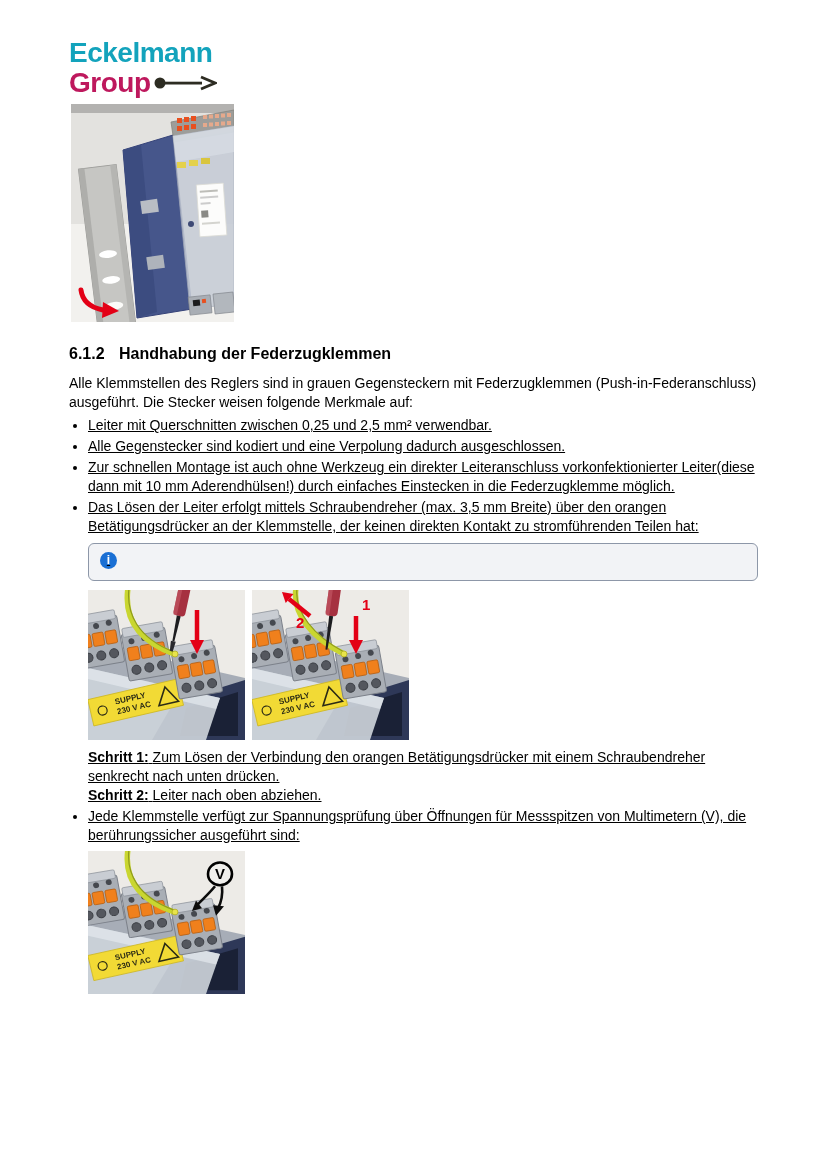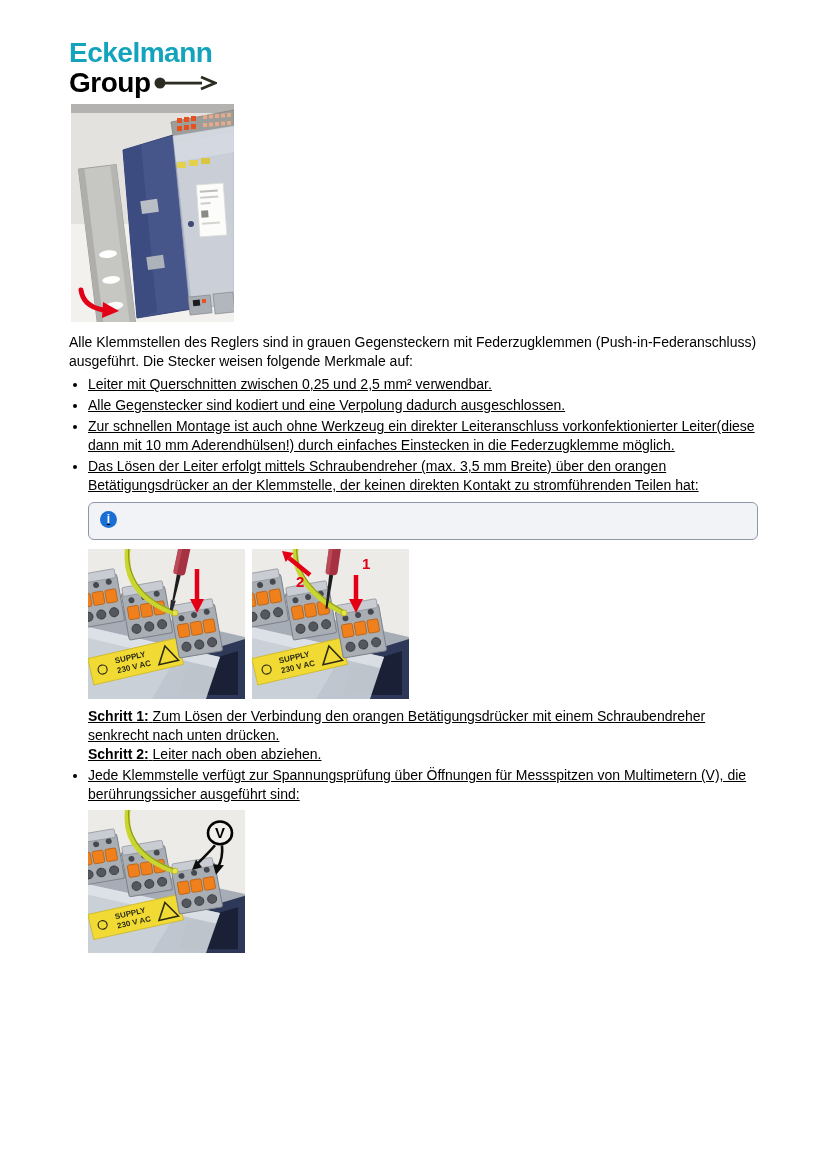--- a/index.html
+++ b/index.html
@@ -9,21 +9,21 @@
     box-sizing:border-box;
     padding:38px 69px 0 69px;
     background:#ffffff;
     font-family:"Liberation Sans",sans-serif;
     font-size:14px;line-height:19px;color:#000;
     overflow:hidden;
   }
   
   .logo{margin:0 0 0 0;}
   .logo-line1{font-size:28px;line-height:30px;font-weight:bold;color:#13a3bc;letter-spacing:-0.5px;}
-  .logo-line2{display:flex;align-items:center;gap:2px;font-size:28px;line-height:30px;font-weight:bold;color:#000000;letter-spacing:-0.5px;}
+  .logo-line2{display:flex;align-items:center;gap:2px;font-size:28px;line-height:30px;font-weight:bold;color:#be185d;letter-spacing:-0.5px;}
   .logo-arrow{display:block;}
   
   .step3{margin:13px 0 0 0;}
   b{font-weight:bold;}
   .fig1{display:block;margin:6px 0 0 2px;}
   h2{margin:22px 0 0 0;font-size:16px;line-height:19px;font-weight:bold;}
   h2 .sec-num{margin-right:10px;}
   .intro{margin:11px 0 0 0;}
   ul.feat{margin:4px 0 0 0;padding:0 0 0 19px;text-decoration:underline;}
   ul.feat>li{margin:0 0 2px 0;padding:0;}
@@ -138,20 +138,24 @@
       <rect x="122" y="196" width="7" height="6" fill="#1c1c1e" transform="rotate(-6 125 199)"></rect>
       <rect x="131" y="195" width="4" height="4" fill="#e8501f" transform="rotate(-6 133 197)"></rect>
     </g>
 
     <g>
       <path d="M10,186 q2,16 22,20" stroke="#e30016" stroke-width="5" fill="none" stroke-linecap="round"></path>
       <polygon points="32,198 48,207 31,214" fill="#e30016"></polygon>
     </g>
   </svg>
 
+  <h2>
+    <span class="sec-num">6.1.2</span>
+    <span>Handhabung der Federzugklemmen</span>
+  </h2>
 
   <p class="intro">Alle Klemmstellen des Reglers sind in grauen Gegensteckern mit Federzugklemmen (Push-in-Federanschluss) ausgeführt. Die Stecker weisen folgende Merkmale auf:</p>
 
   <ul class="feat">
     <li>Leiter mit Querschnitten zwischen 0,25 und 2,5 mm² verwendbar.</li>
     <li>Alle Gegenstecker sind kodiert und eine Verpolung dadurch ausgeschlossen.</li>
     <li>Zur schnellen Montage ist auch ohne Werkzeug ein direkter Leiteranschluss vorkonfektionierter Leiter(diese dann mit 10 mm Aderendhülsen!) durch einfaches Einstecken in die Federzugklemme möglich.</li>
     <li>
       <span>Das Lösen der Leiter erfolgt mittels Schraubendreher (max. 3,5 mm Breite) über den orangen Betätigungsdrücker an der Klemmstelle, der keinen direkten Kontakt zu stromführenden Teilen hat:</span>
 

